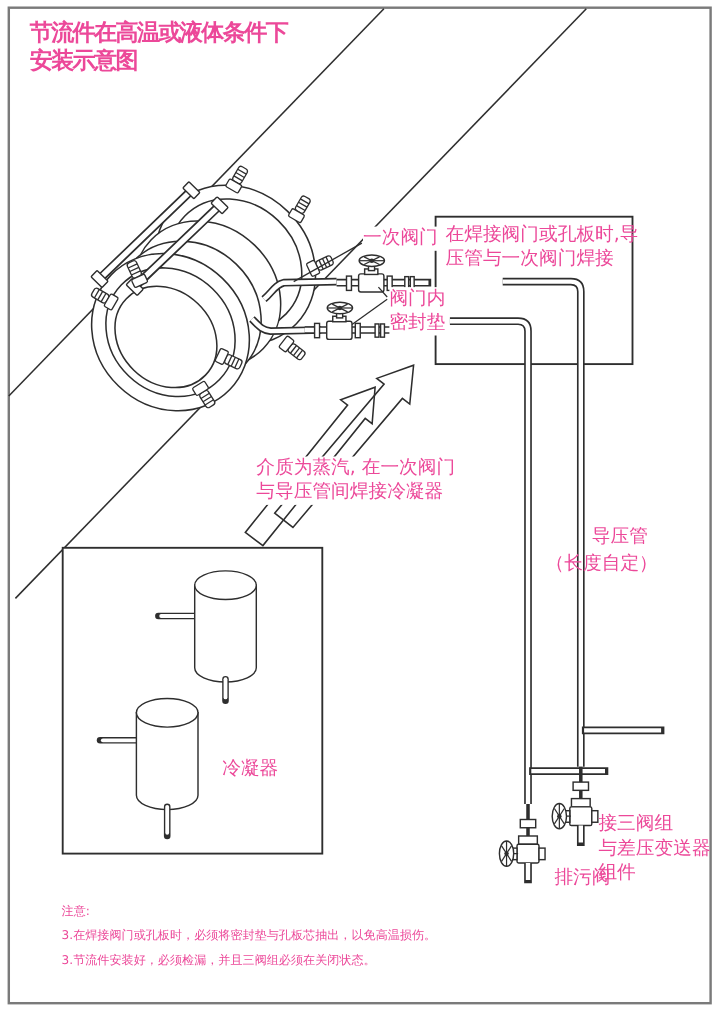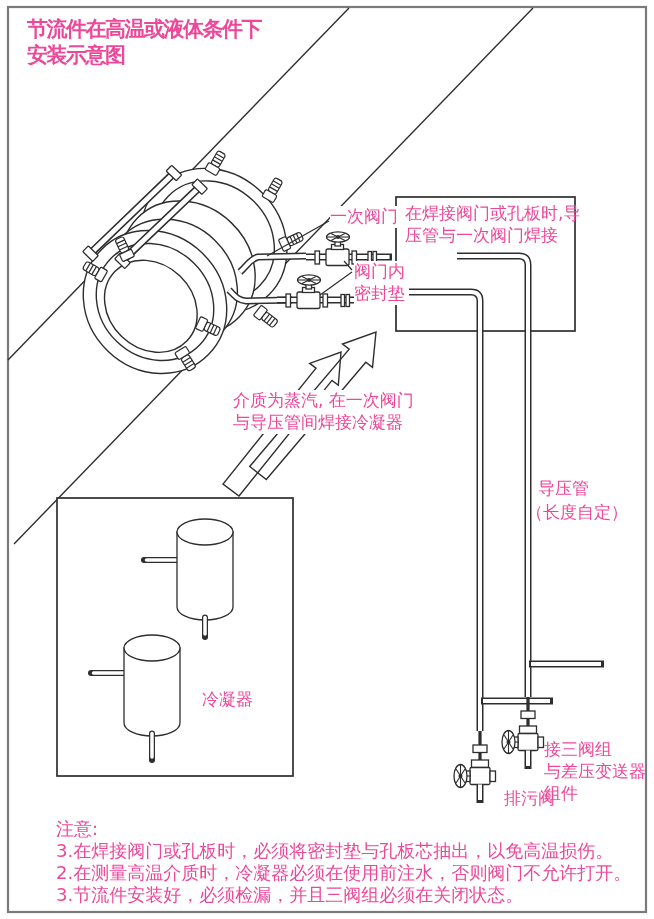--- a/index.html
+++ b/index.html
@@ -1,21 +1,21 @@
 <!DOCTYPE html>
 <html><head>
 <meta charset="utf-8">
 <style>
   html,body{margin:0;padding:0;background:#fff;}
   #page{position:relative;width:654px;height:919px;background:#fff;overflow:hidden;
         font-family:"DejaVu Sans","Liberation Sans",sans-serif;color:#ec4899;}
   #art{position:absolute;left:0;top:0;}
   .lbl{position:absolute;white-space:pre;font-size:17px;line-height:1.28;}
   .title{font-size:21px;font-weight:bold;line-height:26px;letter-spacing:-1.5px;}
-  .notes{font-size:18px;line-height:22px;white-space:normal;}
+  .notes{font-size:11px;line-height:22px;white-space:normal;}
   .bg{background:#fff;}
   .pd{stroke:#2e2e2e;stroke-width:7;fill:none;stroke-linecap:butt;stroke-linejoin:round;}
   .pw{stroke:#ffffff;stroke-width:4;fill:none;stroke-linecap:butt;stroke-linejoin:round;}
   .rd{stroke:#2e2e2e;stroke-width:6;fill:none;}
   .rw{stroke:#ffffff;stroke-width:3.5;fill:none;}
   .wf{fill:#fff;stroke:#2e2e2e;stroke-width:1.3;}
   .thin{stroke:#2e2e2e;stroke-width:1.1;fill:none;}
   .stem{stroke:#2e2e2e;stroke-width:3.2;fill:none;}
 </style>
 </head>
@@ -234,30 +234,29 @@
 
 <div class="lbl title" style="left:27px;top:16px;"><span>节流件在高温或液体条件下</span><br><span>安装示意图</span></div>
 
 
 <div class="lbl bg" style="left:330px;top:206px;">一次阀门</div>
 
 <div class="lbl bg" style="left:354px;top:261px;"><span>阀门内</span><br><span>密封垫</span></div>
 
 <div class="lbl" style="left:405px;top:203px;"><span>在焊接阀门或孔板时,导</span><br><span>压管与一次阀门焊接</span></div>
 
-<div class="lbl bg" style="left:233px;top:390px;"><span>介质为蒸汽, 在一次阀门</span><br><span>与导压管间焊接冷凝器</span></div>
+<div class="lbl bg" style="left:233px;top:415px;"><span>介质为蒸汽, 在一次阀门</span><br><span>与导压管间焊接冷凝器</span></div>
 
 <div class="lbl" style="left:538px;top:478px;">导压管</div>
-<div class="lbl" style="left:526px;top:502px;">（长度自定）</div>
+<div class="lbl" style="left:496px;top:502px;">（长度自定）</div>
 
 <div class="lbl" style="left:202px;top:689px;">冷凝器</div>
 
 <div class="lbl" style="left:544px;top:712px;margin-top:27px;"><span>接三阀组</span><br><span>与差压变送器</span><br><span>组件</span></div>
 
 <div class="lbl" style="left:504px;top:788px;">排污阀</div>
 
 <div class="lbl notes" style="left:56px;top:818px;">
       <div>注意:</div>
       <div>3.在焊接阀门或孔板时，必须将密封垫与孔板芯抽出，以免高温损伤。</div>
-      <div>2.在测量高温介质时，冷凝器必须在使用前注水，否则阀门不允许打开。</div>
       <div>3.节流件安装好，必须检漏，并且三阀组必须在关闭状态。</div>
     </div>
 </div>
 
 </body></html>

